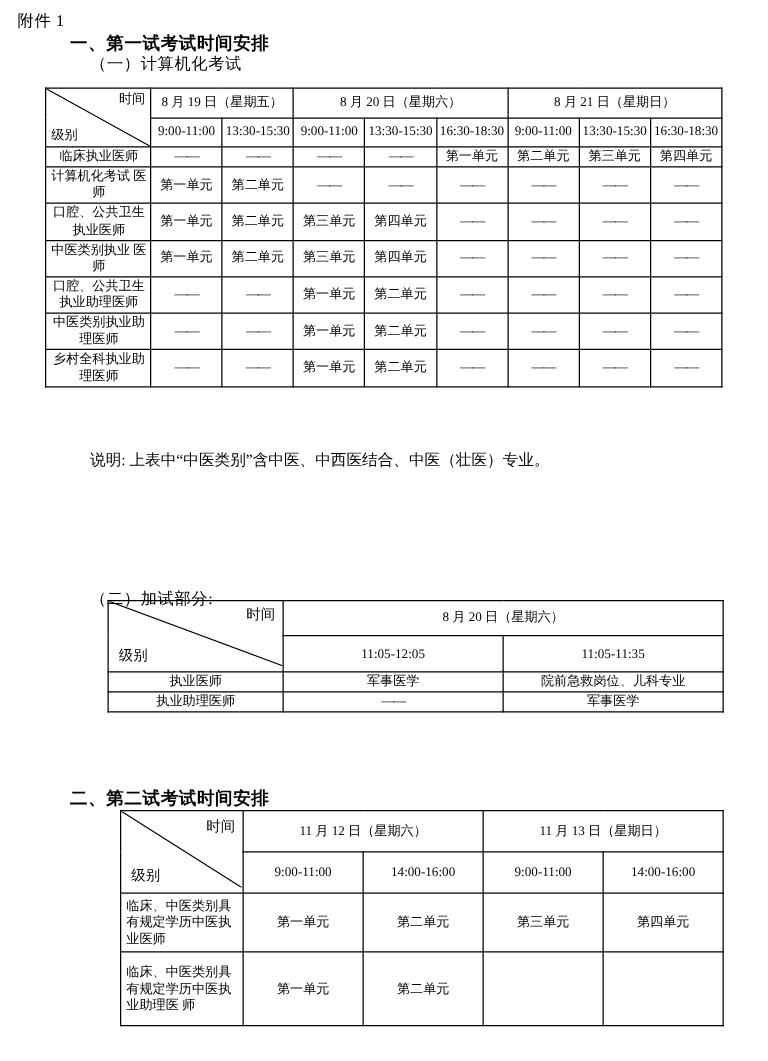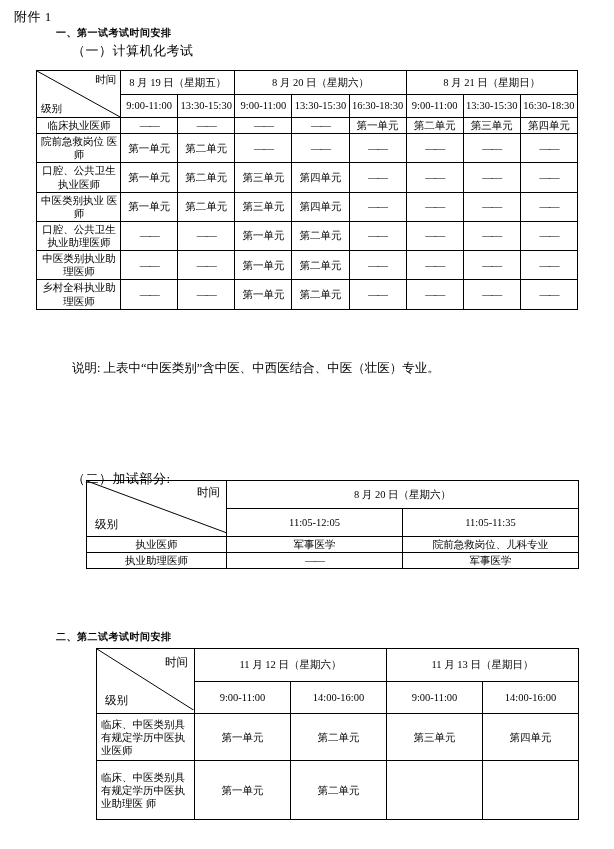--- a/index.html
+++ b/index.html
@@ -23,21 +23,21 @@
     box-sizing: border-box;
   }
   .attach-label {
     position: absolute;
     left: 14px;
     top: 8px;
     font-size: 13px;
     letter-spacing: 0.5px;
   }
   .h1 {
-    font-size: 10px;
+    font-size: 14px;
     font-weight: bold;
     margin: 0;
     letter-spacing: 0.5px;
   }
   .h2 {
     font-size: 13px;
     margin: 0;
     letter-spacing: 0.5px;
   }
   .sec1-title {
@@ -226,21 +226,21 @@
       <td class="dash">——</td>
       <td class="dash">——</td>
       <td class="dash">——</td>
       <td class="dash">——</td>
       <td>第一单元</td>
       <td>第二单元</td>
       <td>第三单元</td>
       <td>第四单元</td>
     </tr>
     <tr>
-      <td class="rowlabel">院前急救岗位 医师</td>
+      <td class="rowlabel">计算机化考试 医师</td>
       <td>第一单元</td>
       <td>第二单元</td>
       <td class="dash">——</td>
       <td class="dash">——</td>
       <td class="dash">——</td>
       <td class="dash">——</td>
       <td class="dash">——</td>
       <td class="dash">——</td>
     </tr>
     <tr>

